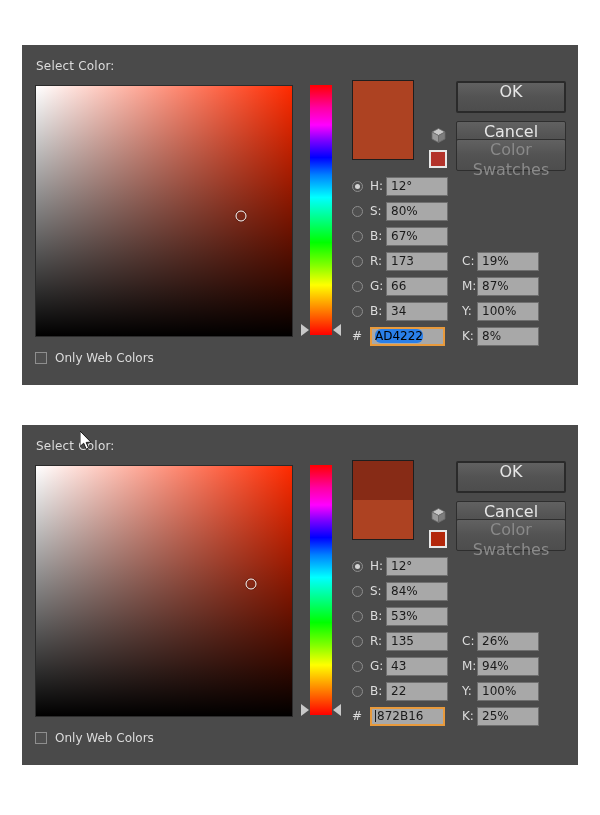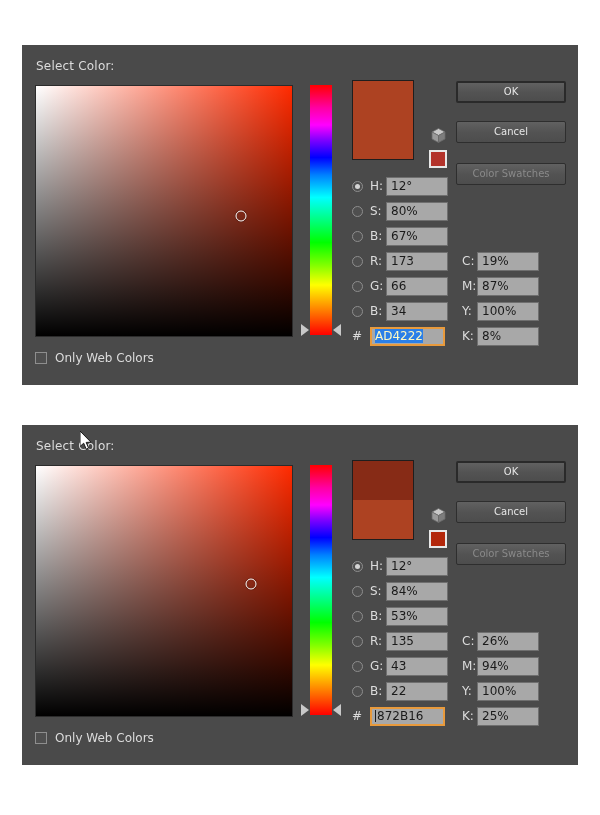--- a/index.html
+++ b/index.html
@@ -127,36 +127,36 @@
     height: 18px;
     border: 2px solid #e8e8e8;
     box-sizing: border-box;
   }
 
   
   .btn {
     position: absolute;
     left: 434px;
     width: 110px;
-    height: 22px;
+    height: 32px;
     background: linear-gradient(to bottom, #616161 0%, #535353 50%, #4d4d4d 100%);
     border: 1px solid #2e2e2e;
     border-radius: 2px;
     color: #e6e6e6;
-    font-size: 10px;
+    font-size: 16px;
     line-height: 20px;
     text-align: center;
     box-sizing: border-box;
     cursor: default;
   }
   .btn.default {
     border: 2px solid #2a2a2a;
     line-height: 18px;
   }
-  .btn.disabled { color: #8a8a8a; margin-top: 24px; }
+  .btn.disabled { color: #8a8a8a; }
   .btn-ok       { top: 36px; }
   .btn-cancel   { top: 76px; }
   .btn-swatches { top: 94px; }
 
   
   .field-row {
     position: absolute;
     left: 330px;
     height: 20px;
     display: flex;
@@ -218,21 +218,22 @@
     color: #1a1a1a;
     font-size: 12px;
     line-height: 15px;
     padding: 0 3px;
     box-sizing: border-box;
     position: relative;
     font-family: "DejaVu Sans", sans-serif;
   }
   .hex-input .sel {
     background: #2a7fe8;
-    color: #fef9c3;
+    color: #000000;
+    border-radius: 6px;
   }
   .caret {
     display: inline-block;
     width: 1px;
     height: 12px;
     background: #1a1a1a;
     vertical-align: -2px;
     margin-right: 1px;
   }
 

